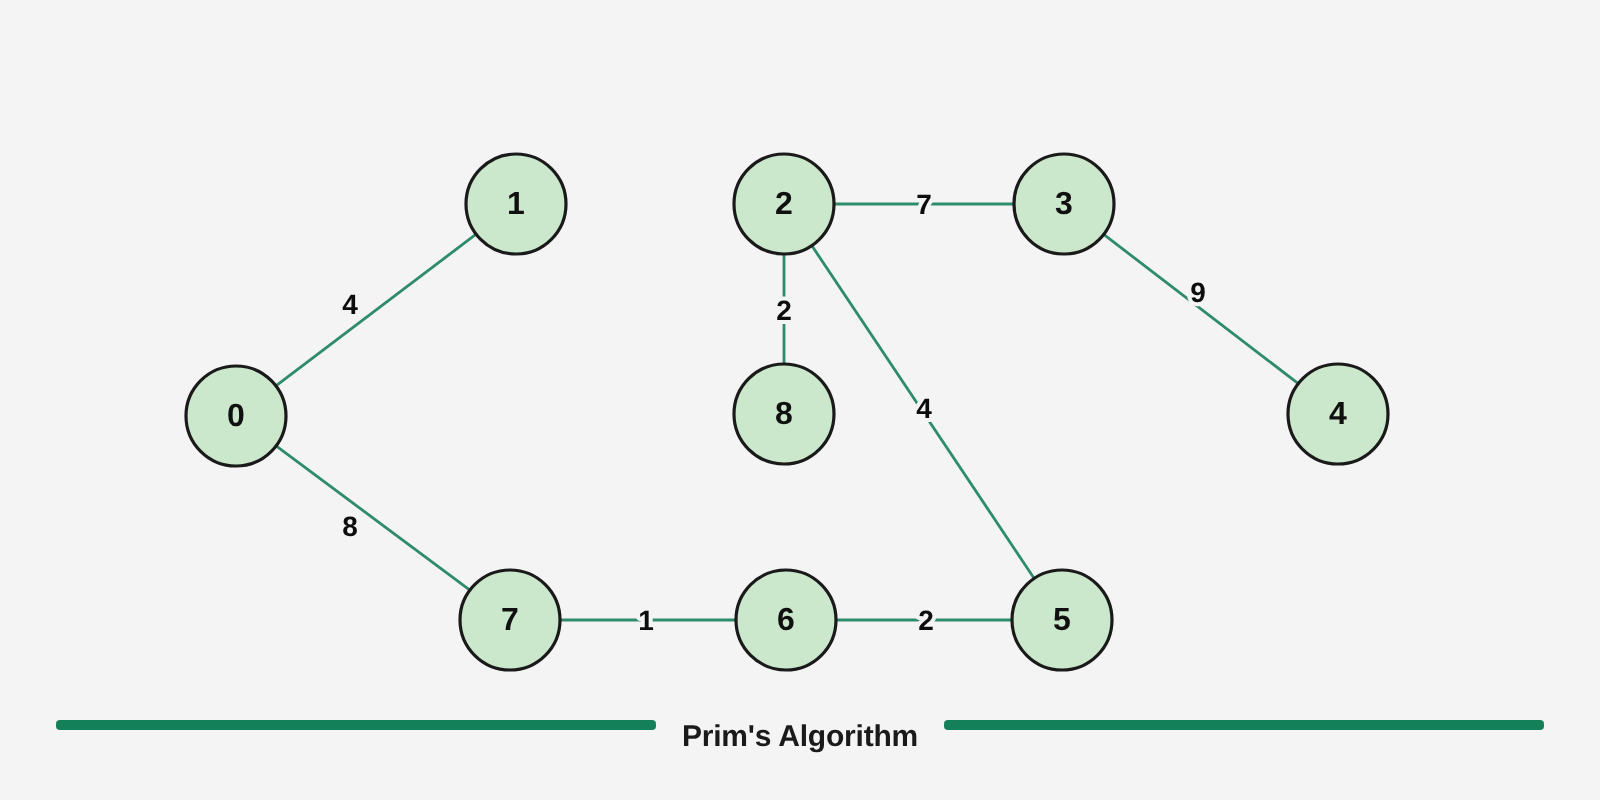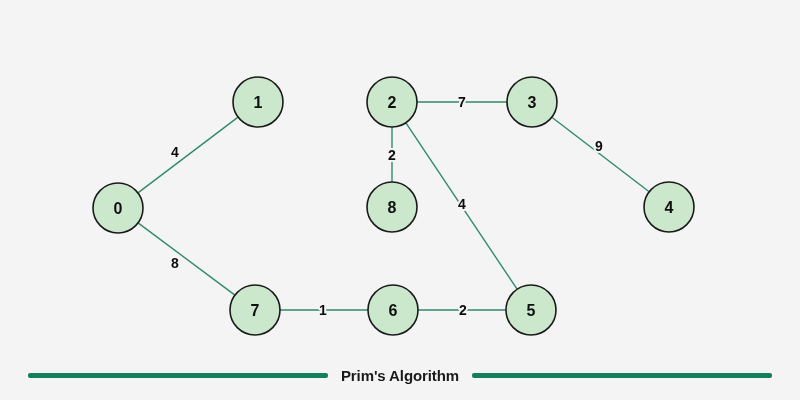--- a/index.html
+++ b/index.html
@@ -56,21 +56,20 @@
     stroke-width: 4px;
     stroke-linejoin: round;
   }
   #caption-bar {
     position: absolute;
     left: 0;
     bottom: 10px;
     width: 800px;
     height: 30px;
     display: flex;
-    align-items: center;
     justify-content: center;
     gap: 0;
   }
   .caption-rule {
     height: 5px;
     background: #14805a;
     border-radius: 2px;
     flex: 1 1 auto;
   }
   .caption-rule.left  { margin-left: 28px; margin-right: 13px; }

